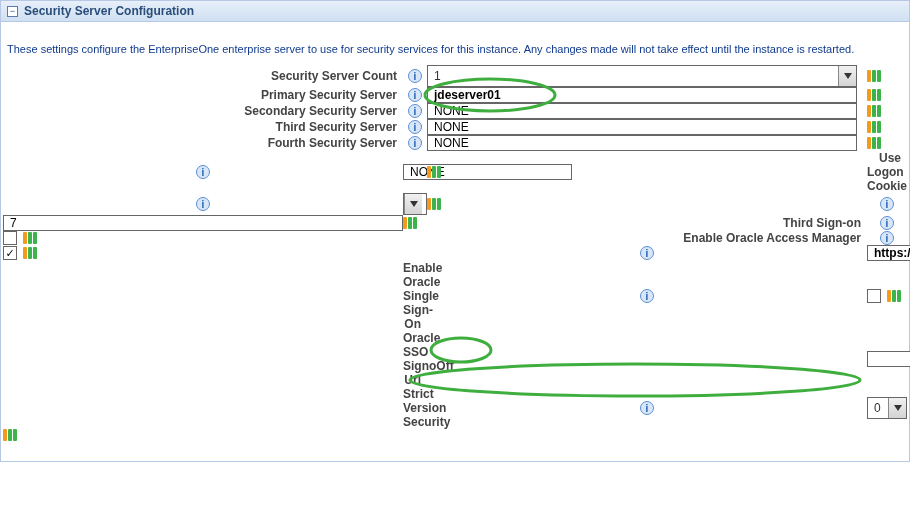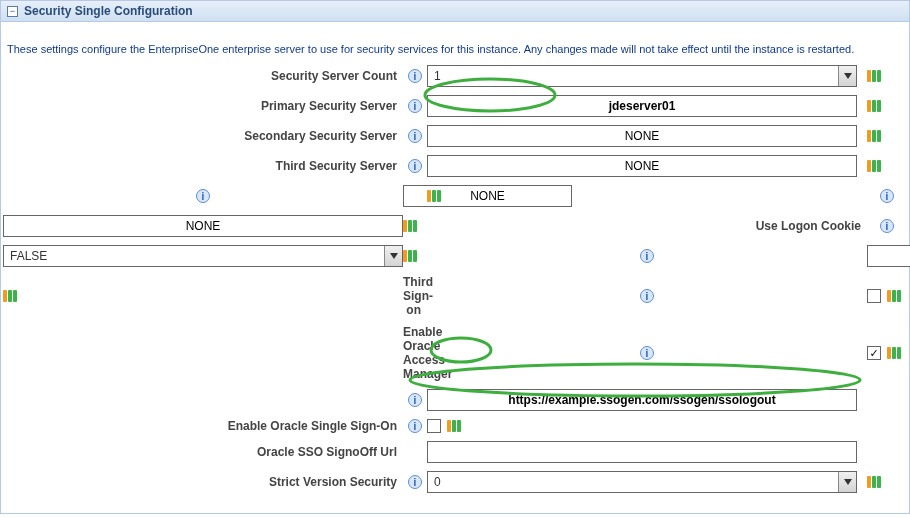--- a/index.html
+++ b/index.html
@@ -41,21 +41,21 @@
     font-size: 12px;
   }
   .desc {
     color: #103a8f;
     font-size: 11px;
     padding: 21px 6px 6px 6px;
   }
   .form {
     display: grid;
     grid-template-columns: 400px 24px 440px 40px;
-    row-gap: 8px;
+    row-gap: 0;
     align-items: center;
     padding: 4px 2px 20px 2px;
   }
   .label {
     text-align: right;
     font-weight: bold;
     color: #444;
     font-size: 12px;
     padding-right: 6px;
   }
@@ -78,26 +78,25 @@
     justify-content: center;
     cursor: pointer;
   }
   .control {
     display: flex;
     align-items: center;
     gap: 6px;
   }
   .control input[type="text"] {
     width: 430px;
-    height: 22px;
+    height: 16px;
     border: 1px solid #666;
     padding: 2px 6px;
     font-size: 12px;
     font-family: Arial, Helvetica, sans-serif;
-    text-align: center;
   }
   .control .select-wrap {
     position: relative;
     width: 430px;
     height: 22px;
     border: 1px solid #666;
     background: #fff;
     display: flex;
     align-items: center;
   }
@@ -161,21 +160,21 @@
   }
   .wrapper { position: relative; width: 910px; }
 </style>
 </head>
 <body>
 
 <div class="wrapper">
 <div class="panel">
   <div class="panel-header">
     <div class="collapse-btn">−</div>
-    <div class="title">Security Single Configuration</div>
+    <div class="title">Security Server Configuration</div>
   </div>
   <div class="desc">These settings configure the EnterpriseOne enterprise server to use for security services for this instance. Any changes made will not take effect until the instance is restarted.</div>
 
   <div class="form">
 
     <div class="label">Security Server Count</div>
     <div class="info">
           <div class="info-icon">i</div>
         </div>
     <div class="control">
@@ -234,20 +233,21 @@
           <input type="text" value="NONE" style="">
         </div>
     <div class="tail">
           <div class="map-icon">
             <span></span>
             <span></span>
             <span></span>
           </div>
         </div>
 
+    <div class="label">Fourth Security Server</div>
     <div class="info">
           <div class="info-icon">i</div>
         </div>
     <div class="control">
           <input type="text" value="NONE" style="">
         </div>
     <div class="tail">
           <div class="map-icon">
             <span></span>
             <span></span>
@@ -268,21 +268,20 @@
             <span></span>
           </div>
         </div>
 
     <div class="label">Use Logon Cookie</div>
     <div class="info">
           <div class="info-icon">i</div>
         </div>
     <div class="control">
       <div class="select-wrap">
-        <div class="sel-text">FALSE</div>
         <div class="sel-btn">
               <svg viewBox="0 0 8 6">
                 <polygon points="0,0 8,0 4,6" fill="#333"></polygon>
               </svg>
             </div>
       </div>
     </div>
     <div class="tail">
           <div class="map-icon">
             <span></span>

